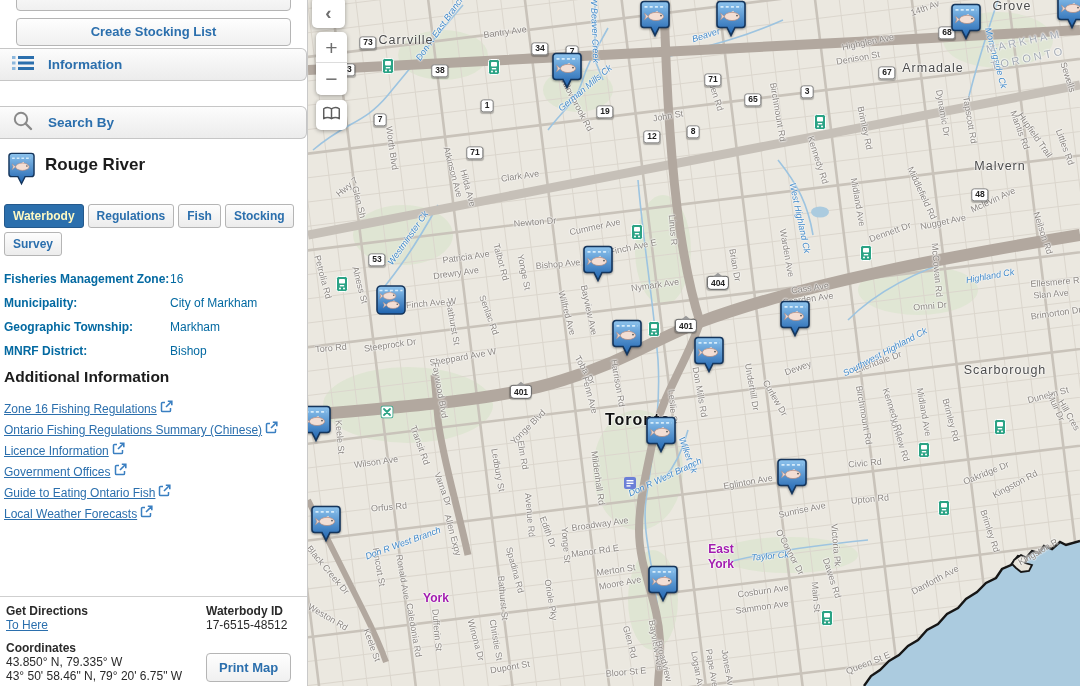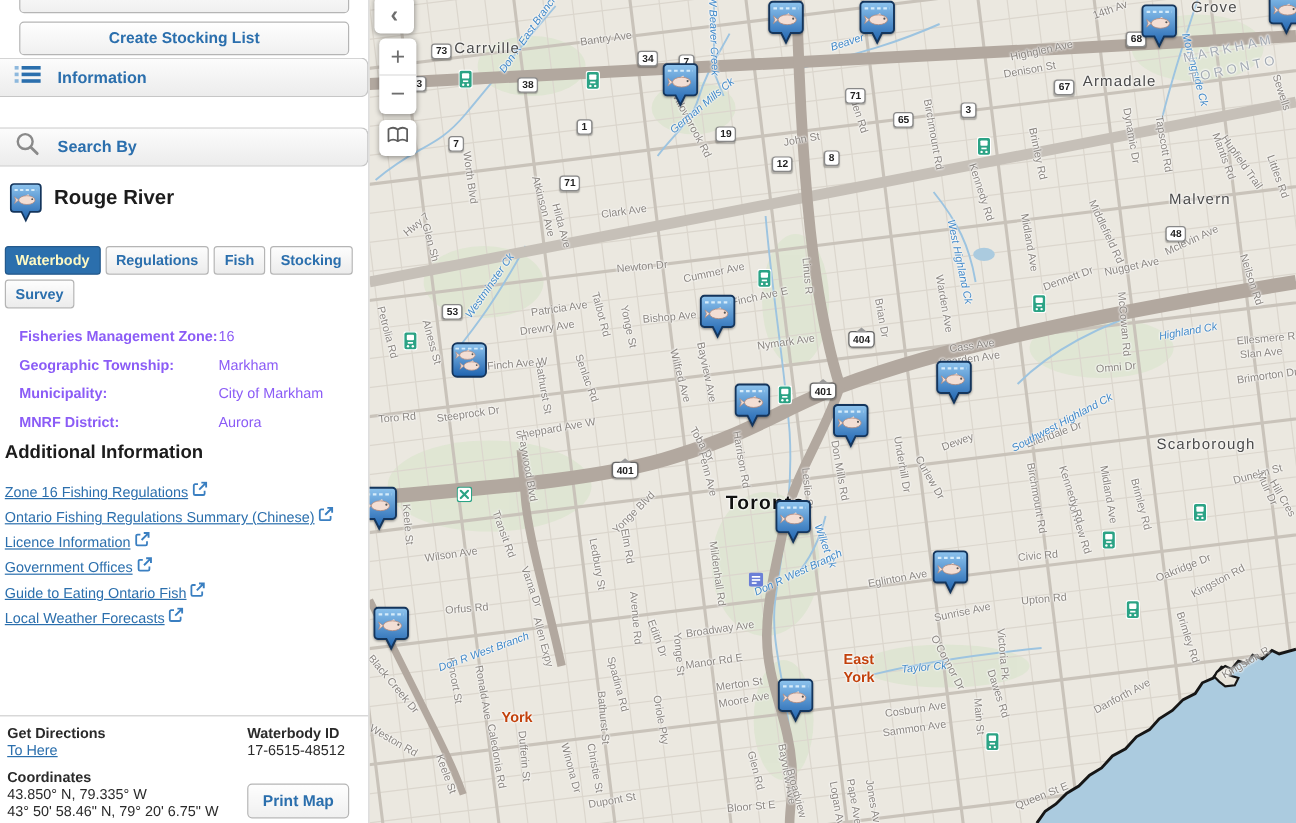--- a/index.html
+++ b/index.html
@@ -17,21 +17,21 @@
     background:linear-gradient(#fcfcfc,#ececec); border:1px solid #c6c6c6; border-left:none; border-radius:0 6px 6px 0; }
   #acc-search { margin-top:25px; }
   #acc-info { margin-top:2px; }
   .acc-label { color:#2b6fad; font-weight:bold; font-size:13.5px; }
   .wb-head { display:flex; align-items:flex-start; gap:10px; padding:13px 8px 0 8px; }
   .wb-title { font-size:17px; font-weight:bold; color:#1c1c1c; padding-top:3px; }
   #tabs { display:flex; flex-wrap:wrap; gap:4px; margin:14px 4px 0 4px; }
   .tab { padding:4px 8px; font-size:12px; font-weight:bold; color:#2b6fad; border:1px solid #b5b5b5;
     border-radius:3px; background:linear-gradient(#fdfdfd,#ececec); cursor:pointer; }
   .tab.active { background:#2b6fad; color:#fef9c3; border-color:#24598c; }
-  #fields { margin:16px 4px 0 16px; font-size:12px; color:#8b5cf6; }
+  #fields { margin:16px 4px 0 4px; font-size:12px; color:#0369a1; }
   .frow { display:flex; margin-bottom:9px; }
   .flabel { width:166px; font-weight:bold; line-height:1.25; }
   .fvalue { flex:1; }
   #addl-title { margin:4px 4px 0 4px; font-size:15.5px; font-weight:bold; color:#1c1c1c; }
   #links { display:flex; flex-direction:column; gap:5px; margin:14px 4px 0 4px; }
   #links a { color:#2b6fad; font-size:12px; text-decoration:underline; display:inline-flex; align-items:flex-end; gap:3px; width:max-content; cursor:pointer; }
   #side-footer { position:absolute; left:0; top:596px; width:307px; border-top:1px solid #cfcfcf; padding:7px 6px 0 6px; font-size:12px; color:#2a2a2a; }
   .foot-cols { display:flex; }
   .foot-col-l { width:200px; }
   .foot-col-r { flex:1; }
@@ -42,21 +42,21 @@
 
   
   #map { position:absolute; left:308px; top:0; width:772px; height:686px; background:#ebe8e0; overflow:hidden; }
   #map svg.base { position:absolute; left:0; top:0; }
   #overlay { position:absolute; left:0; top:0; width:772px; height:686px; }
   .lbl { position:absolute; transform:translate(-50%,-50%); white-space:nowrap; font-size:9px; color:#8b8681;
     text-shadow:0 0 2px #fff,0 0 2px #fff,0 0 2px #fff; }
   .lbl.water { color:#4189c9; font-style:italic; }
   .lbl.town { font-size:12.5px; color:#4a4a4a; letter-spacing:1px; }
   .lbl.city { font-size:16px; font-weight:bold; color:#111; letter-spacing:1px; }
-  .lbl.city2 { font-size:12px; font-weight:bold; color:#c2410c; width:36px; white-space:normal; text-align:left; line-height:1.25; }
+  .lbl.city2 { font-size:12px; font-weight:bold; color:#a21caf; width:36px; white-space:normal; text-align:center; line-height:1.25; }
   .lbl.bound { font-size:11px; color:#a4abb4; letter-spacing:3px; }
   .shield { position:absolute; transform:translate(-50%,-50%); background:#fff; border:1px solid #888;
     border-radius:3px; box-shadow:0 1px 1px rgba(0,0,0,.25); font-size:8.5px; font-weight:bold; color:#222;
     padding:1px 3px; line-height:1.1; }
   .shield.hwy { border-radius:3px 3px 4px 4px; border-color:#666; padding:1.5px 3px; }
   .shield.hwy:before { content:""; position:absolute; left:50%; top:-4px; transform:translateX(-50%);
     border-left:5px solid transparent; border-right:5px solid transparent; border-bottom:4px solid #9a9a9a; }
   .pin, .pin2, .ticon, .poi { position:absolute; transform:translate(-50%,-50%); line-height:0; }
   .pin { transform:translate(-50%,-58%); }
   .pin svg { filter:drop-shadow(0 1px 1px rgba(0,0,0,.4)); }
@@ -122,30 +122,30 @@
         <div class="tab">Stocking</div>
         <div class="tab">Survey</div>
       </div>
 
     <div id="fields">
         <div class="frow">
           <div class="flabel">Fisheries Management Zone:</div>
           <div class="fvalue">16</div>
         </div>
         <div class="frow">
+          <div class="flabel">Municipality:</div>
+          <div class="fvalue">City of Markham</div>
+        </div>
+        <div class="frow">
           <div class="flabel">Geographic Township:</div>
           <div class="fvalue">Markham</div>
         </div>
         <div class="frow">
-          <div class="flabel">Municipality:</div>
-          <div class="fvalue">City of Markham</div>
-        </div>
-        <div class="frow">
           <div class="flabel">MNRF District:</div>
-          <div class="fvalue">Aurora</div>
+          <div class="fvalue">Bishop</div>
         </div>
       </div>
 
     <div id="addl-title">Additional Information</div>
 
     <div id="links">
         <a>
           <span>Zone 16 Fishing Regulations</span>
           <span><svg width="13" height="13" viewBox="0 0 13 13">
               <path d="M5,2.5 H2.6 a1.1,1.1 0 0 0 -1.1,1.1 v6.8 a1.1,1.1 0 0 0 1.1,1.1 h6.8 a1.1,1.1 0 0 0 1.1,-1.1 V8" fill="none" stroke="#3a7fc1" stroke-width="1.5"></path>

